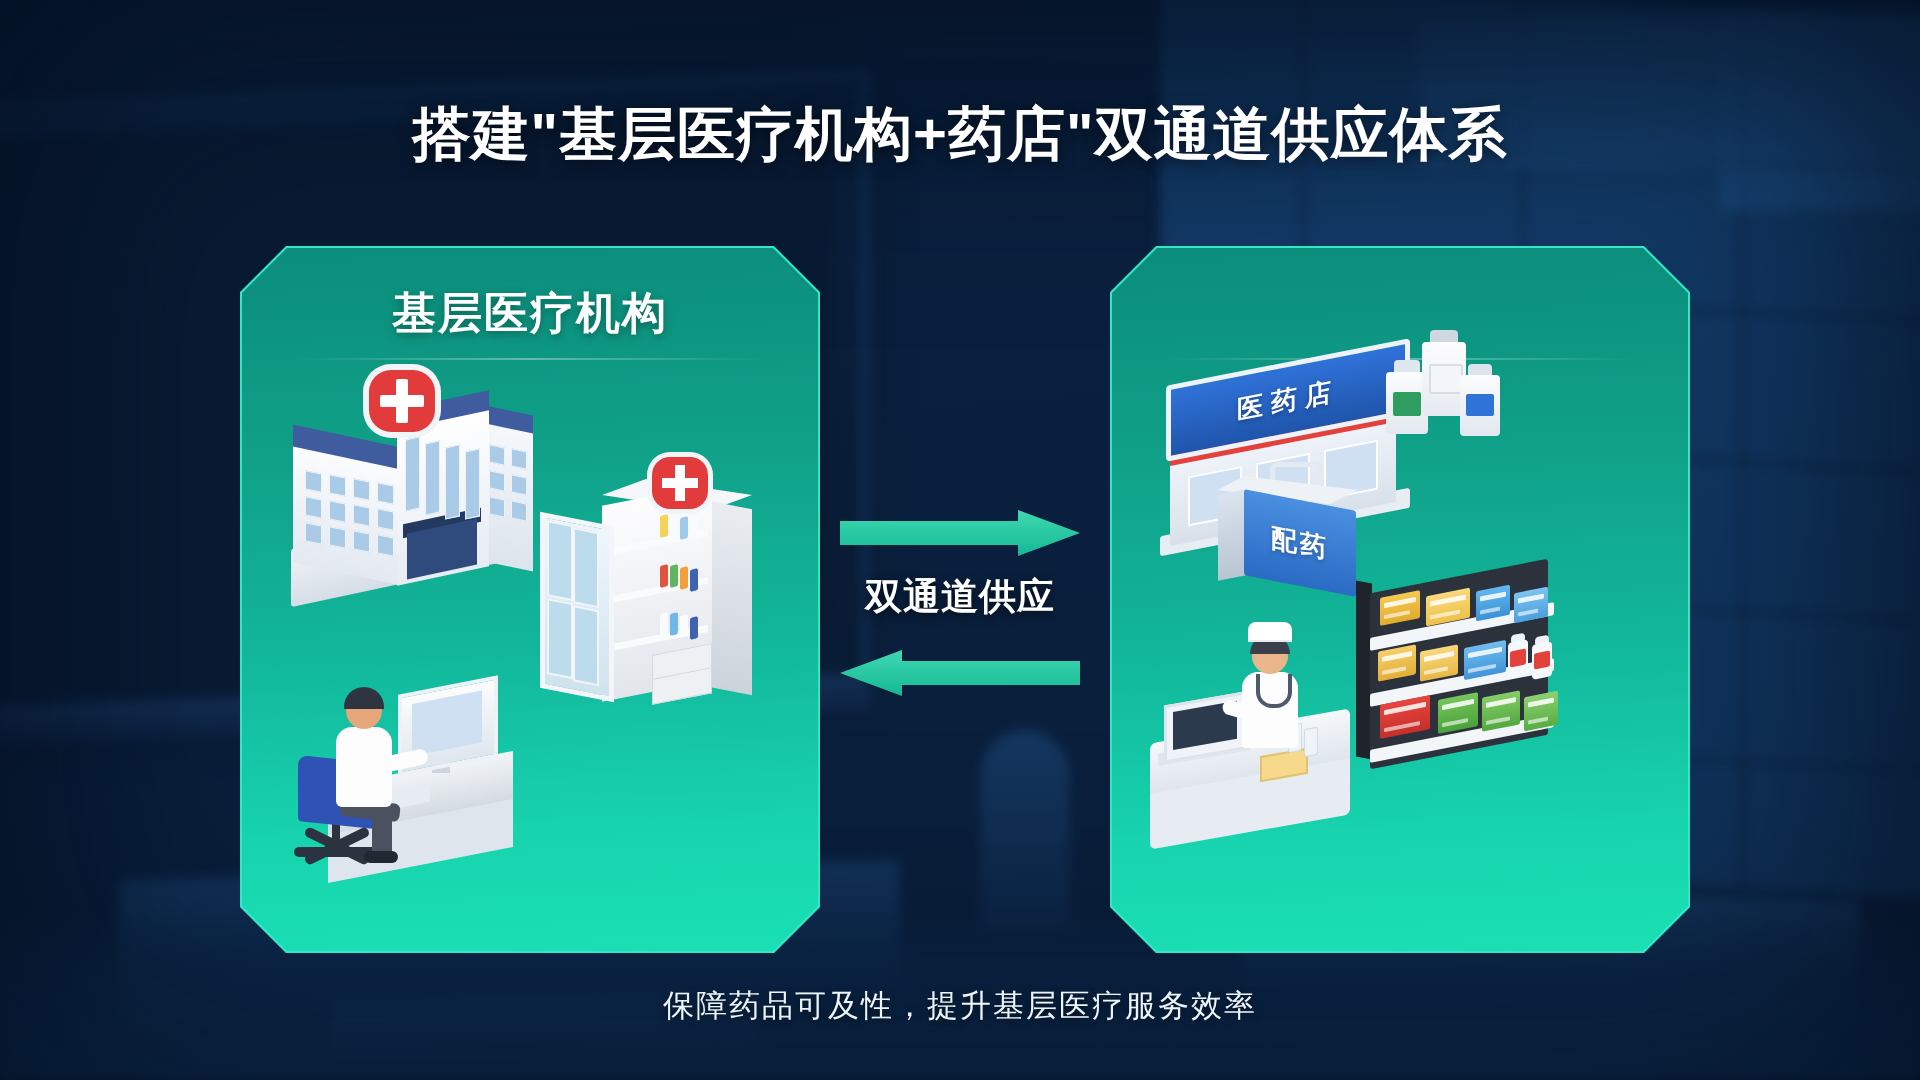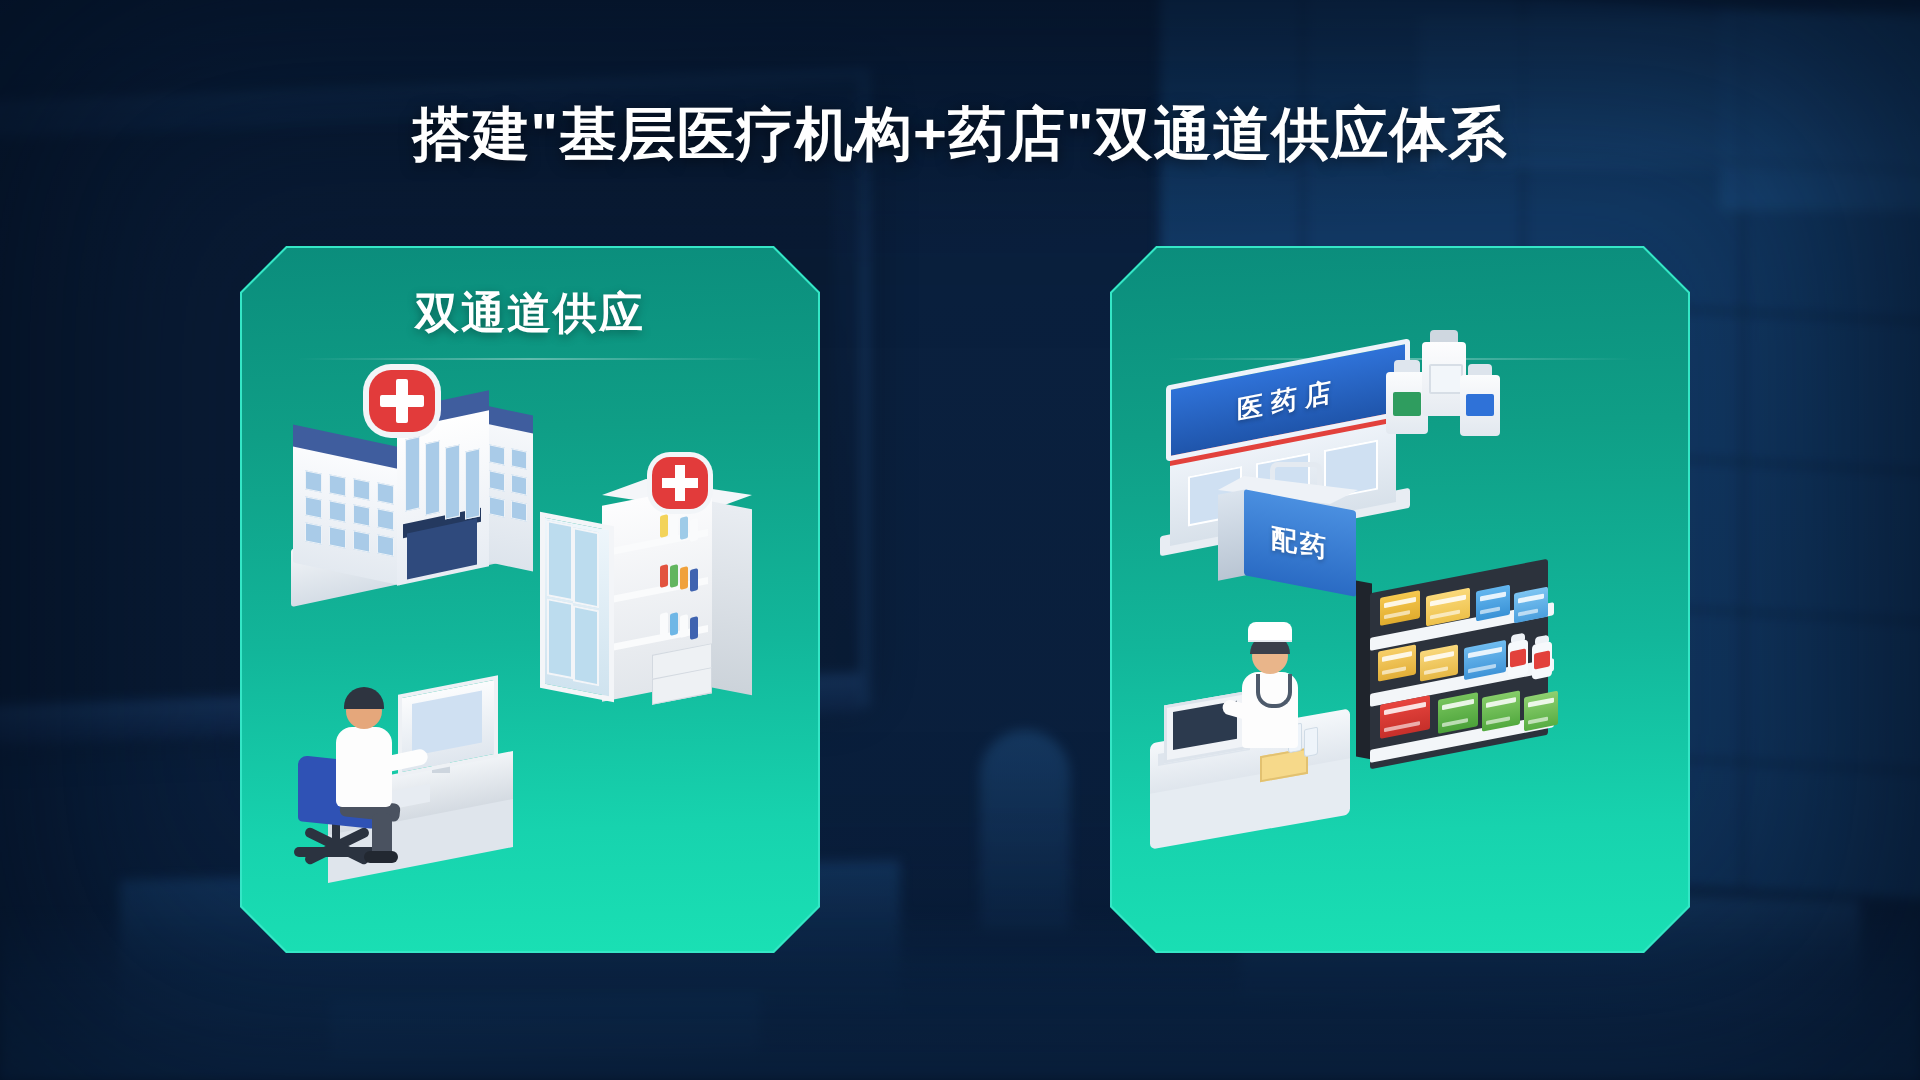--- a/index.html
+++ b/index.html
@@ -253,21 +253,21 @@
   </div>
   <div class="bg2"></div>
   <div class="vignette"></div>
 
   <div class="title">搭建"基层医疗机构+药店"双通道供应体系</div>
 
   <div class="card card-left">
     <div class="card-border"></div>
     <div class="card-inner"></div>
 
-    <div class="card-title">双通道供应</div>
+    <div class="card-title">基层医疗机构</div>
     <div class="divider"></div>
 
     <div class="art">
 
       <div class="iso hosp">
         <div class="h-base"></div>
         <div class="h-wingL"></div>
           <div class="h-wingLtop"></div>
         <div class="h-right"></div>
           <div class="h-righttop"></div>
@@ -348,20 +348,25 @@
           <div class="dd-shoe"></div>
         <div class="dd-body"></div>
         <div class="dd-arm"></div>
         <div class="dd-head"></div>
           <div class="dd-hair"></div>
       </div>
 
     </div>
   </div>
 
+  <div class="center">
+    <div class="arrow arrow-r"></div>
+    <div class="center-label">双通道供应</div>
+    <div class="arrow arrow-l"></div>
+  </div>
 
   <div class="card card-right">
     <div class="card-border"></div>
     <div class="card-inner"></div>
 
     <div class="divider"></div>
 
     <div class="art">
 
       <div class="iso ph">
@@ -479,14 +484,15 @@
           </div>
         <div class="box" style="left:168px;top:118px;width:34px;height:34px;background:linear-gradient(180deg,#8ed070,#57ad43)">
             <i></i>
             <b></b>
           </div>
       </div>
 
     </div>
   </div>
 
+  <div class="caption">保障药品可及性，提升基层医疗服务效率</div>
 
 </div>
 
 </body></html>

